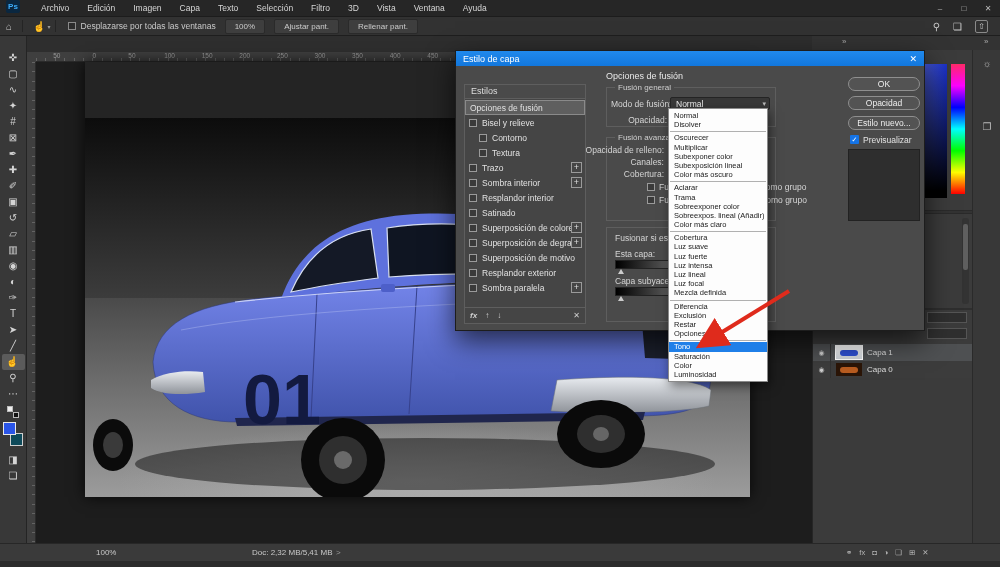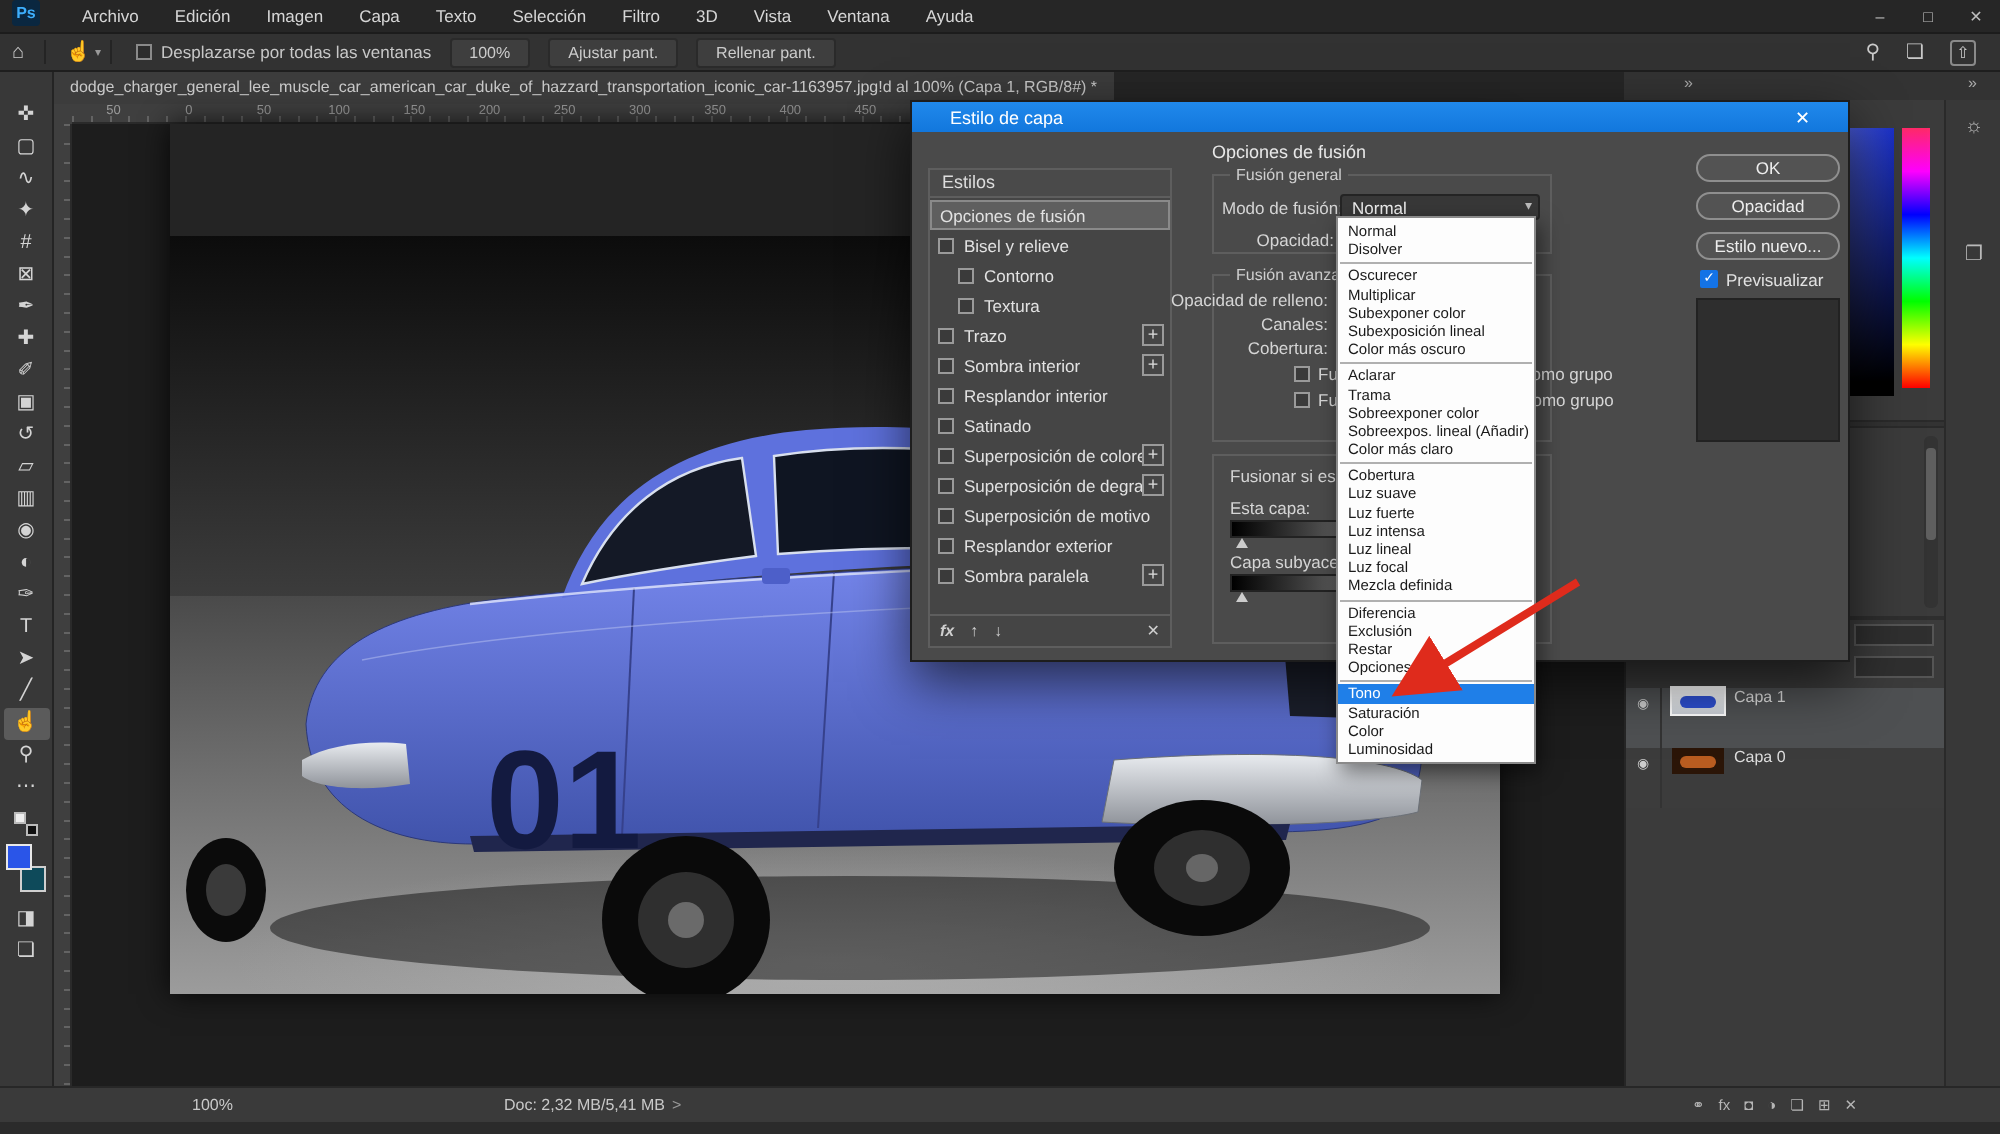--- a/index.html
+++ b/index.html
@@ -54,21 +54,21 @@
   .colorfield{position:absolute;left:16px;top:14px;width:118px;height:134px;background:linear-gradient(to bottom,rgba(0,0,0,0) 0%,#000 95%),linear-gradient(to right,#fff,#1a30c8)}
   .colormarker{position:absolute;left:96px;top:28px;width:7px;height:7px;border:1.5px solid #fff;border-radius:50%}
   .huebar{position:absolute;left:138px;top:14px;width:14px;height:130px;background:linear-gradient(#ff2a68,#f0f,#00f,#0ff,#0f0,#ff0,#f00)}
   .pdiv1{position:absolute;left:0;top:160px;width:160px;height:4px;background:#333;border-top:1px solid #2a2a2a;border-bottom:1px solid #2a2a2a}
   .scrolltrack{position:absolute;left:149px;top:168px;width:7px;height:86px;background:#333;border-radius:3px}
   .scrollthumb{position:absolute;left:150px;top:174px;width:5px;height:46px;background:#5f5f5f;border-radius:2px}
   .pdiv2{position:absolute;left:0;top:258px;width:160px;height:2px;background:#2e2e2e}
   .mini-combo1{position:absolute;left:114px;top:262px;width:40px;height:11px;background:#2f2f2f;border:1px solid #555;color:#999;font-size:6px;text-align:right;padding-right:2px;line-height:9px}
   .mini-combo2{position:absolute;left:114px;top:278px;width:40px;height:11px;background:#2f2f2f;border:1px solid #555;color:#999;font-size:6px;text-align:right;padding-right:2px;line-height:9px}
   .layerrows{position:absolute;left:0;top:294px;width:160px}
-  .layer-row{height:30px;display:flex;background:#3c3c3c}
+  .layer-row{height:17px;display:flex;align-items:center;background:#3c3c3c}
   .layer-row.selected{background:#4e5052}
   .eye{width:18px;text-align:center;font-size:7px;color:#ccc;border-right:1px solid #333;line-height:17px;flex:none}
   .lthumb{width:26px;height:13px;margin:0 5px;position:relative;flex:none;background:#2b1507}
   .thumb-blue .lthumb{background:linear-gradient(#fdfdfd,#c9ced5);outline:1px solid #fff}
   .lthumb .blob{position:absolute;left:15%;top:28%;width:70%;height:46%;border-radius:3px;background:#b85c20}
   .thumb-blue .lthumb .blob{background:#2e4fd0}
   .lname{font-size:8px;color:#ddd}
   .rail{position:absolute;left:972px;top:50px;width:28px;height:493px;background:#383838;border-left:1px solid #2a2a2a}
   .rail .ric{display:block;width:28px;text-align:center;color:#b9b9b9;font-size:10px}
   .ric.learn{margin-top:8px}
@@ -76,21 +76,21 @@
   
   .layersbottom{position:absolute;left:846px;top:545px;width:132px;height:14px;display:flex;gap:7px;align-items:center;z-index:5}
   .lbi{font-size:7.5px;color:#b5b5b5}
   .statusbar{position:absolute;left:0;top:543px;width:1000px;height:18px;background:#3a3a3a;border-top:1px solid #272727}
   .st-zoom{position:absolute;left:96px;top:4px;font-size:8px;color:#c9c9c9}
   .st-doc{position:absolute;left:252px;top:4px;font-size:8px;color:#c9c9c9}
   .st-chev{position:absolute;left:336px;top:4px;font-size:8px;color:#999}
   .taskstrip{position:absolute;left:0;top:561px;width:1000px;height:6px;background:#2b2b2b}
   
   .dialog{position:absolute;left:455px;top:50px;width:470px;height:281px;background:#4a4a4a;border:1px solid #1d1d1d;box-shadow:0 10px 26px rgba(0,0,0,.65);z-index:40}
-  .dtitle{height:15px;background:linear-gradient(#2089ec,#1277dd);display:flex;align-items:center;padding:0 19px;font-size:9px;color:#fff}
+  .dtitle{height:15px;background:linear-gradient(#2089ec,#1277dd);display:flex;align-items:center;padding:0 7px;font-size:9px;color:#fff}
   .dclose{margin-left:auto;font-size:9px;color:#fff}
   .stylespanel{position:absolute;left:8px;top:33px;width:122px;height:240px;border:1px solid #5e5e5e;background:#454545}
   .stylesheader{height:14px;background:#4a4a4a;border-bottom:1px solid #5e5e5e;font-size:9px;color:#ddd;line-height:13px;padding-left:6px}
   .styleslist{position:absolute;left:0;top:15px;width:120px}
   .style-item{height:15px;display:flex;align-items:center;padding-left:4px;font-size:8.5px;color:#e2e2e2;white-space:nowrap}
   .style-item.selected{background:#5f5f5f;border:1px solid #8a8a8a}
   .style-item.indent{padding-left:14px}
   .cb{width:8px;height:8px;border:1px solid #9a9a9a;background:#3a3a3a;margin-right:5px;flex:none}
   .slabel{flex:1;overflow:hidden}
   .plusbox{flex:none;width:11px;height:11px;border:1px solid #9a9a9a;font-size:9px;line-height:9px;text-align:center;color:#ddd;margin-right:3px}
@@ -165,23 +165,20 @@
     <span class="obtn">100%</span>
     <span class="obtn">Ajustar pant.</span>
     <span class="obtn">Rellenar pant.</span>
     <span class="ob-right">
       <span class="ob-ic">⚲</span>
       <span class="ob-ic">❏</span>
       <span class="share-box">⇧</span>
     </span>
   </div>
 
-  <div class="tabbar">
-    <div class="tab"><span>dodge_charger_general_lee_muscle_car_american_car_duke_of_hazzard_transportation_iconic_car-1163957.jpg!d al 100% (Capa 1, RGB/8#) *</span></div>
-  </div>
   <div class="panelhead">
     <span class="chev-a">»</span>
     <span class="chev-b">»</span>
   </div>
 
   <div class="toolbar">
     <div class="tools">
 
     <div class="tool">✜</div>
         <div class="tool">▢</div>

